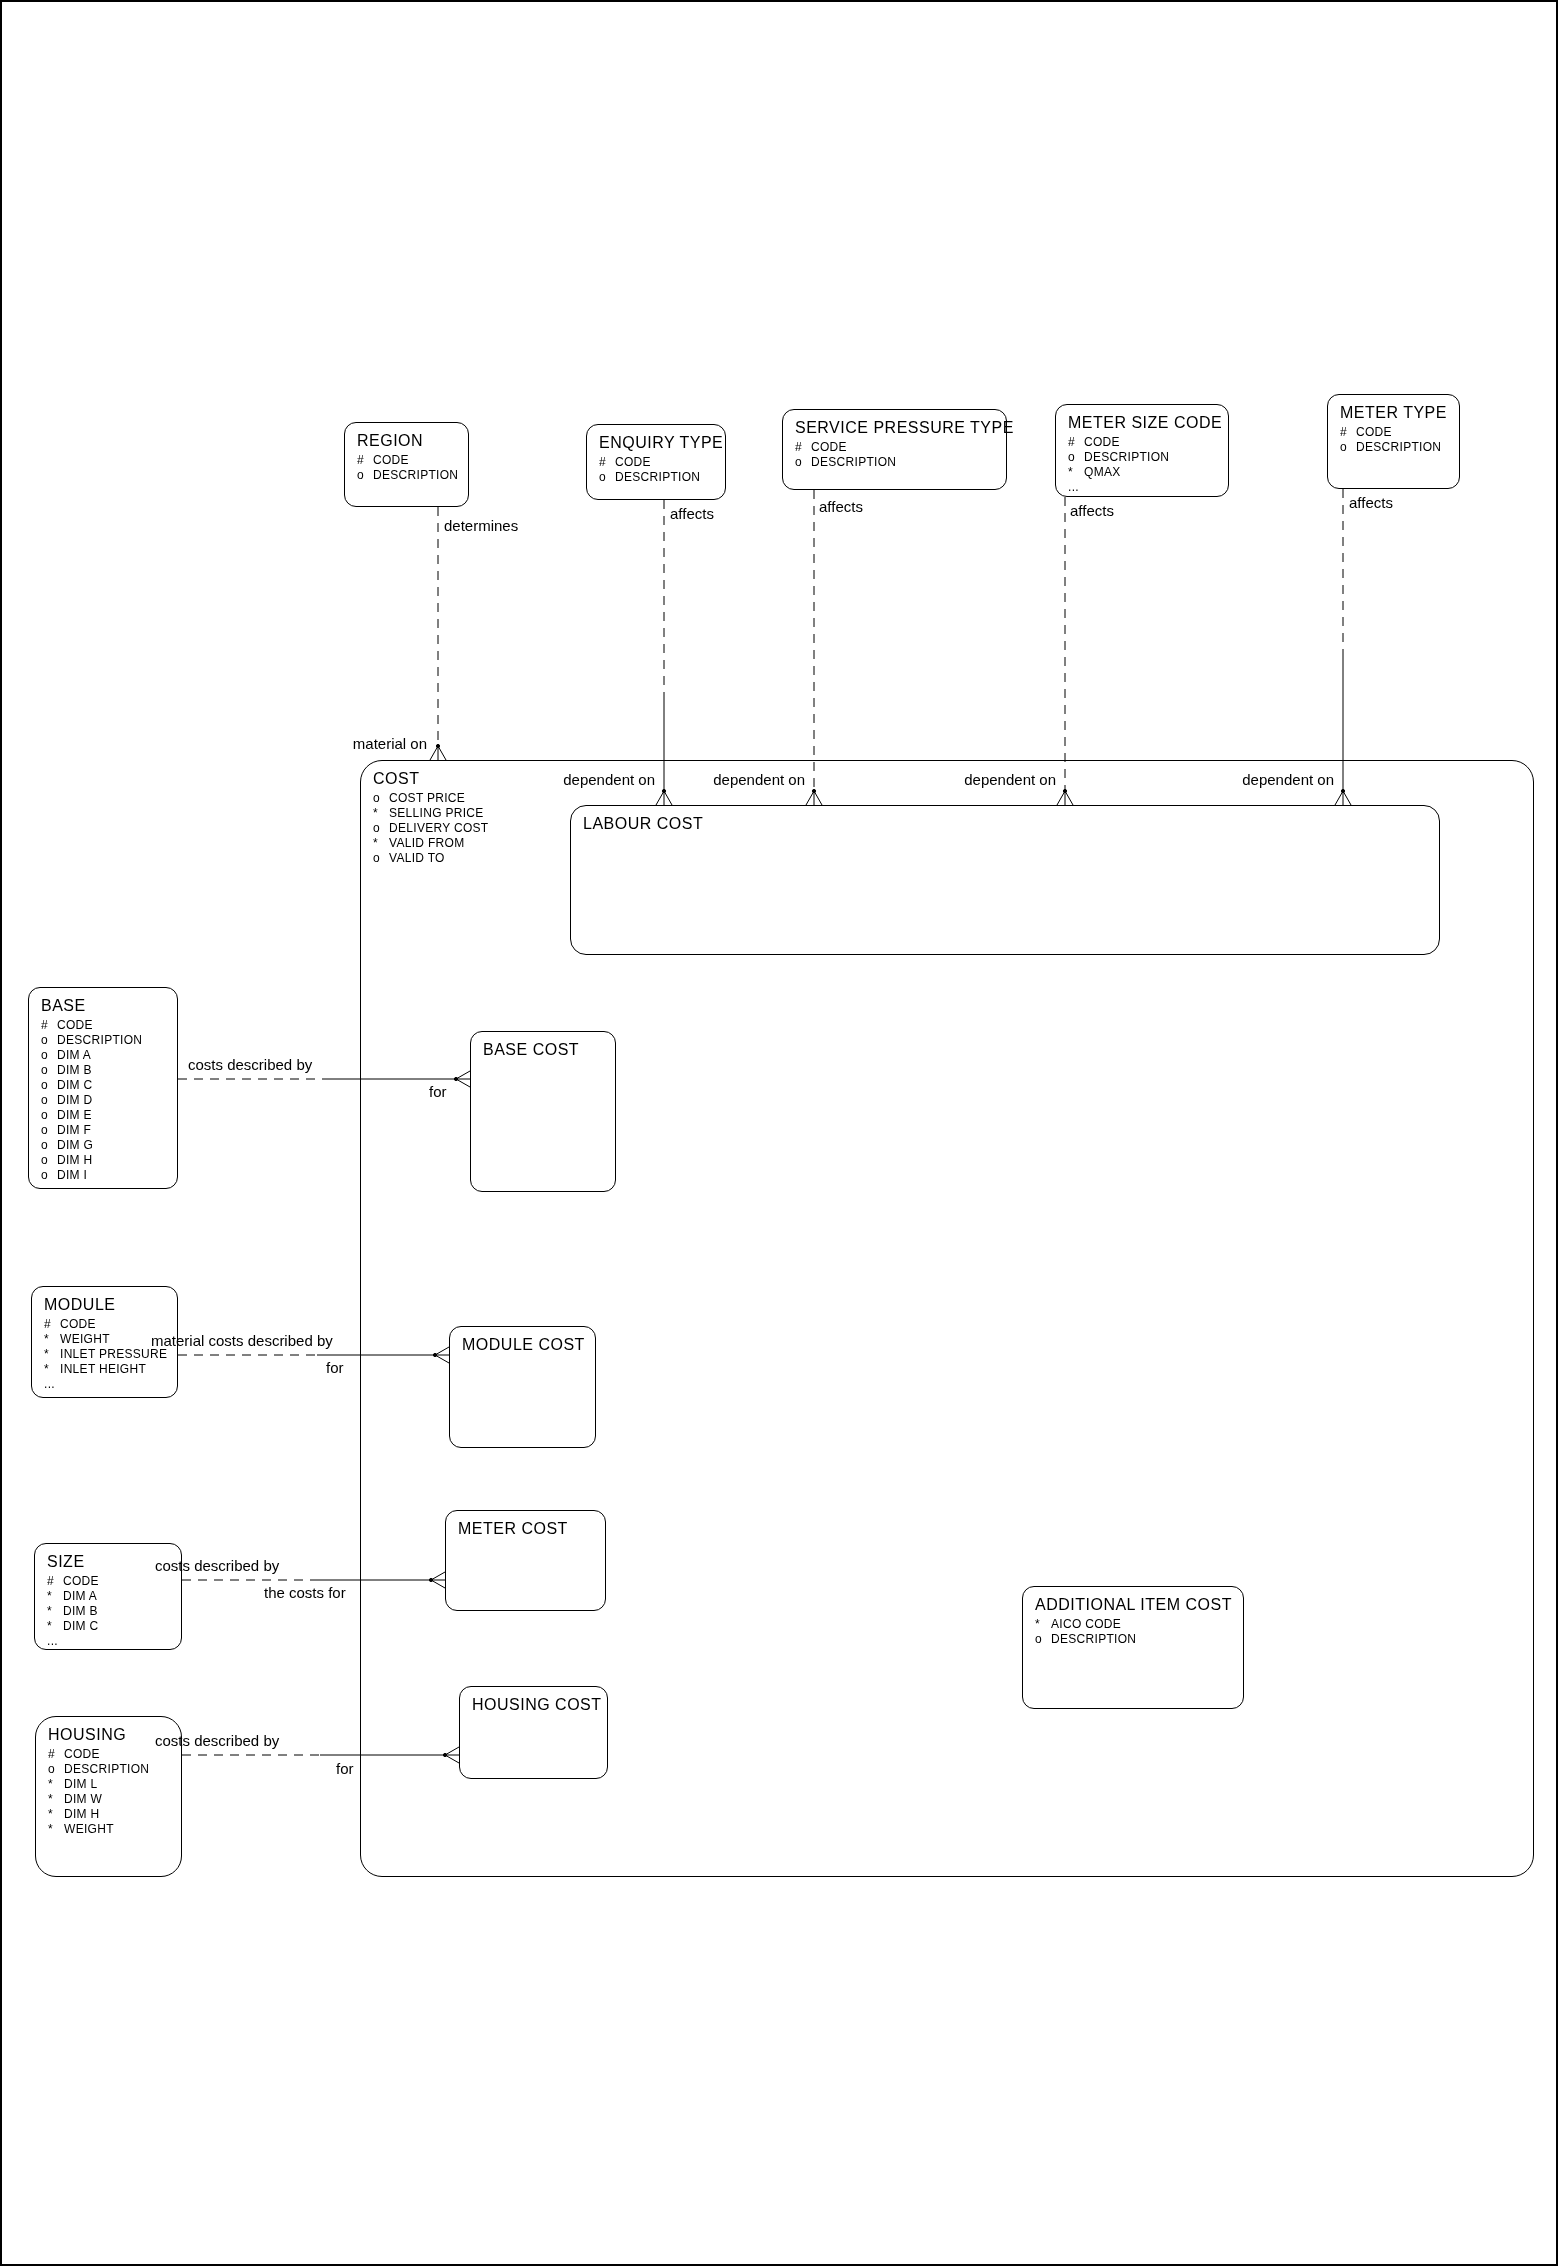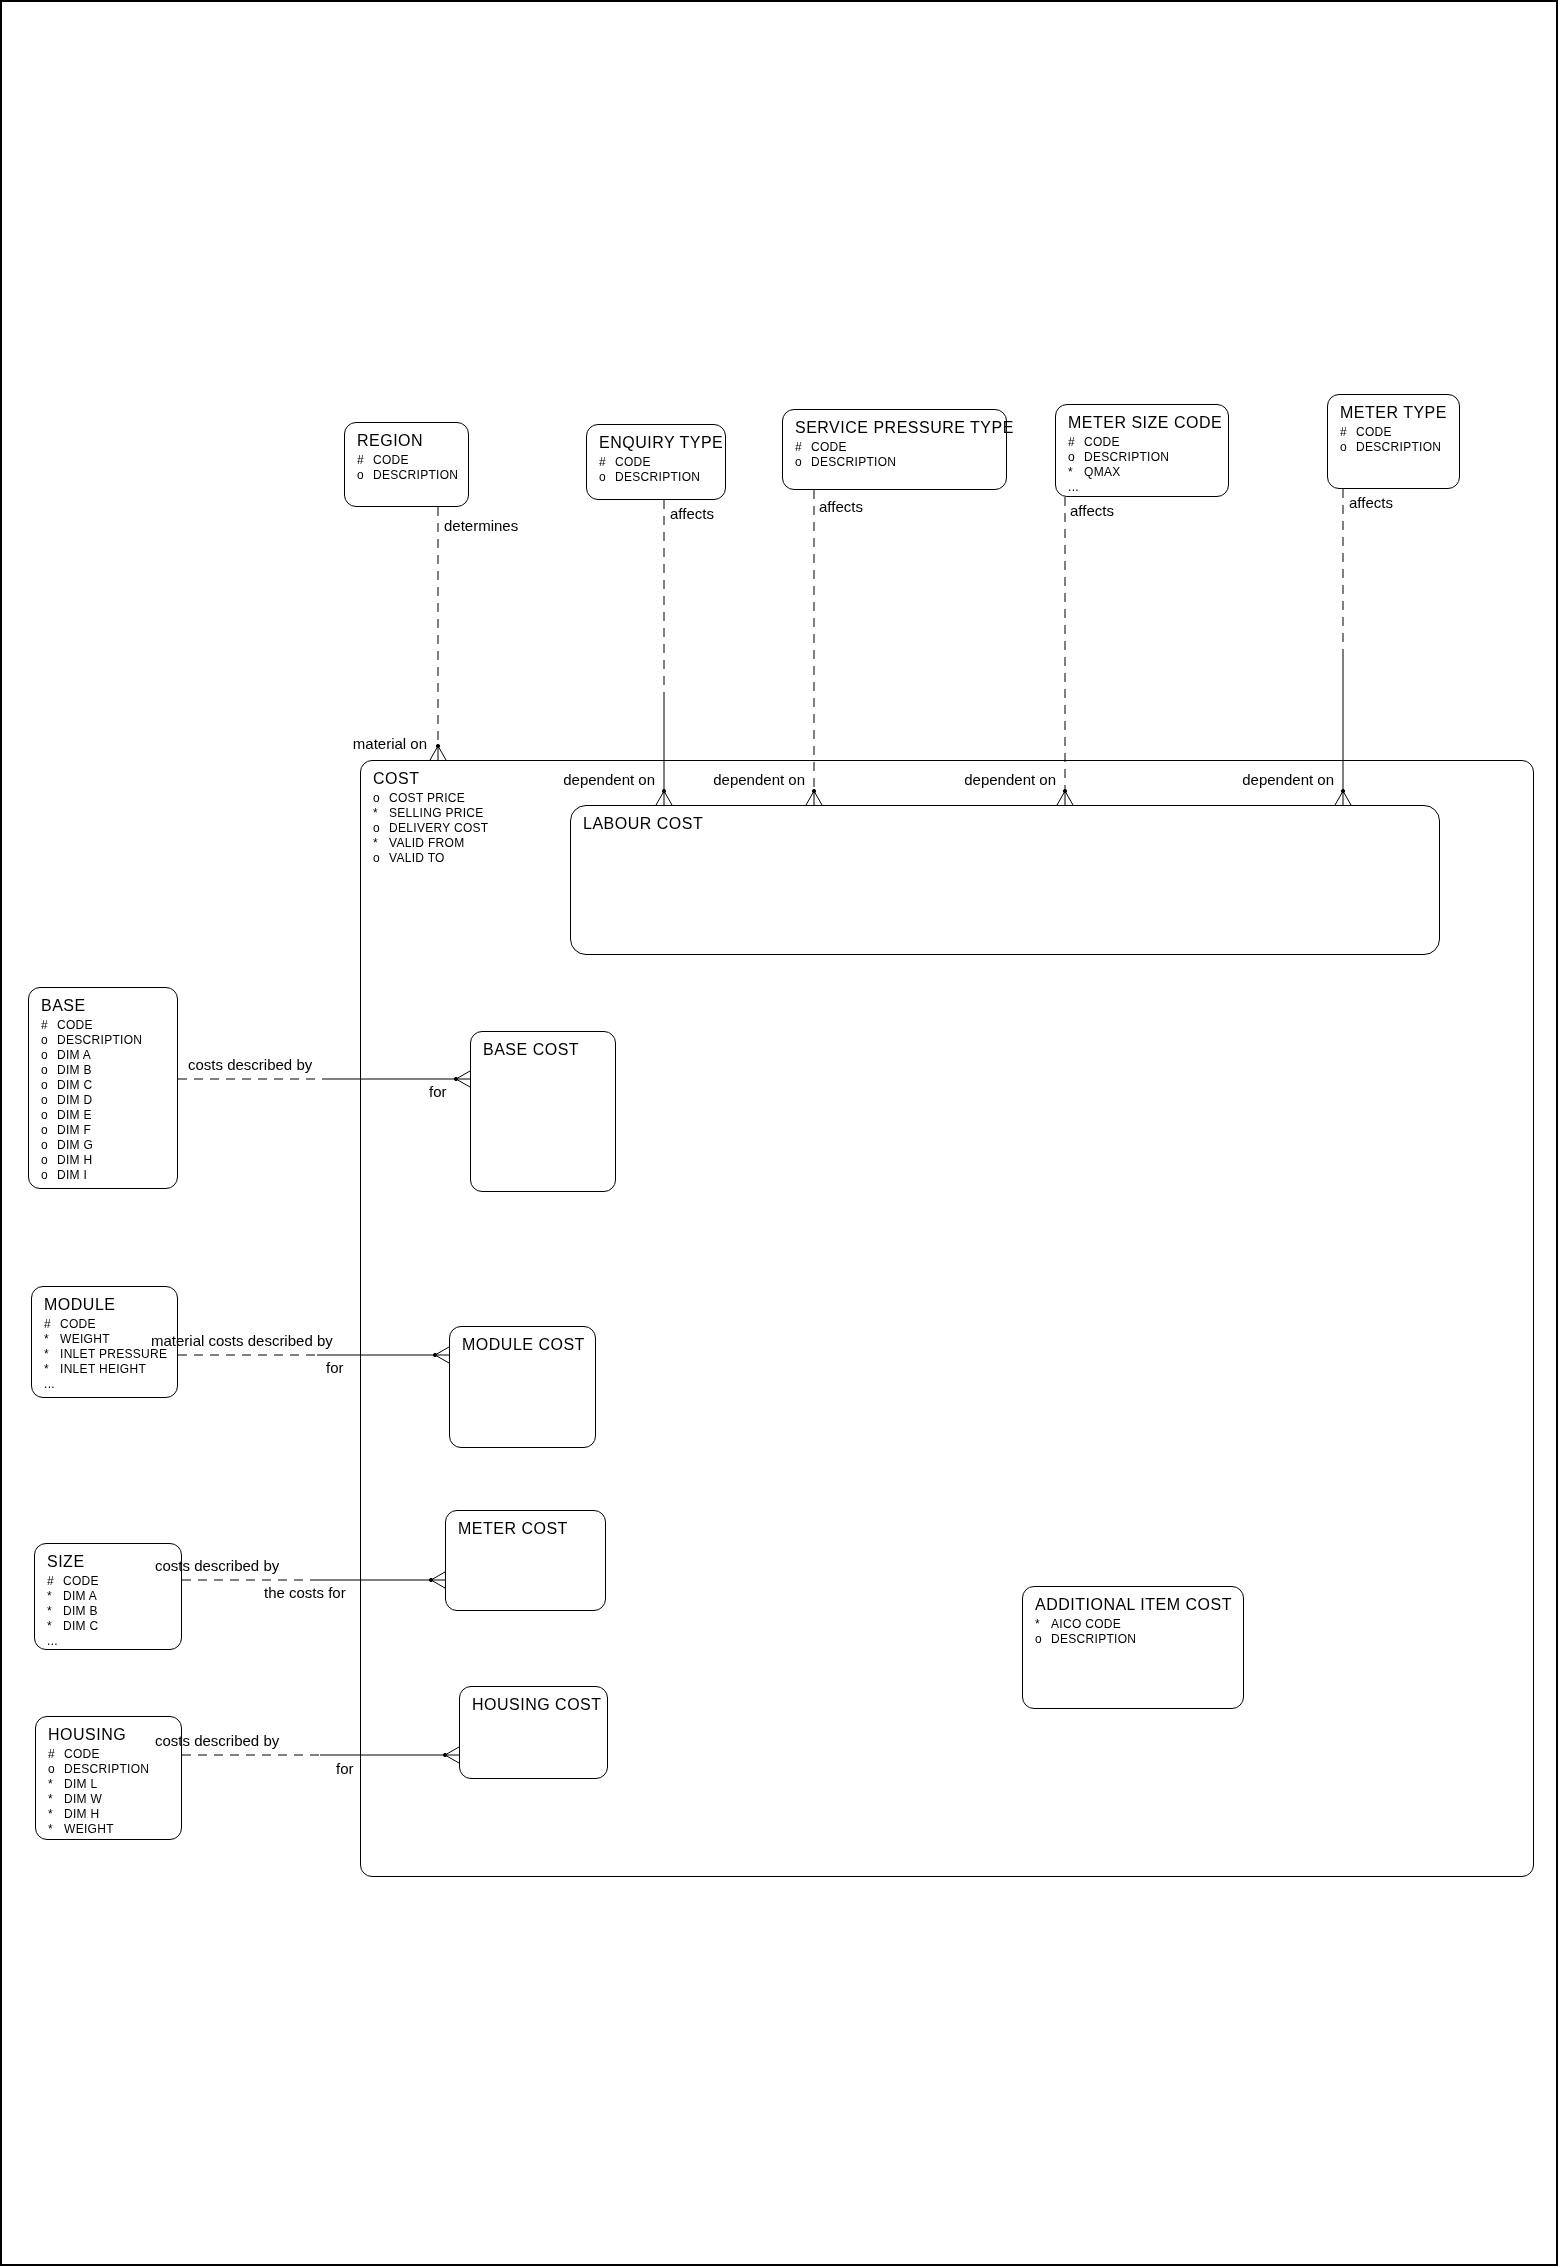--- a/index.html
+++ b/index.html
@@ -15,21 +15,21 @@
   }
   .ebox{
     position:absolute;
     box-sizing:border-box;
     border:1px solid #000;
     border-radius:12px;
     background:#fff;
     padding:8px 10px 6px 12px;
     z-index:3;
   }
-  .ebox.container{border-radius:12px;z-index:1;}
+  .ebox.container{border-radius:22px;z-index:1;}
   .ebox.softbox{z-index:2;}
   .etitle{
     font-size:16px;
     line-height:20px;
     letter-spacing:0.5px;
     white-space:nowrap;
   }
   .attrs{margin-top:2px;}
   .attr{
     font-size:12px;
@@ -205,21 +205,21 @@
     <div class="etitle">SIZE</div>
     <div class="attrs">
         <div class="attr"><span class="pfx">#</span><span class="aname">CODE</span></div>
         <div class="attr"><span class="pfx">*</span><span class="aname">DIM A</span></div>
         <div class="attr"><span class="pfx">*</span><span class="aname">DIM B</span></div>
         <div class="attr"><span class="pfx">*</span><span class="aname">DIM C</span></div>
         <div class="attr"><span class="pfx">...</span><span class="aname"></span></div>
       </div>
   </div>
 
-  <div class="ebox" style="left:33px;top:1714px;width:147px;height:124px;">
+  <div class="ebox" style="left:33px;top:1714px;width:147px;height:161px;border-radius:21px;">
     <div class="etitle">HOUSING</div>
     <div class="attrs">
         <div class="attr"><span class="pfx">#</span><span class="aname">CODE</span></div>
         <div class="attr"><span class="pfx">o</span><span class="aname">DESCRIPTION</span></div>
         <div class="attr"><span class="pfx">*</span><span class="aname">DIM L</span></div>
         <div class="attr"><span class="pfx">*</span><span class="aname">DIM W</span></div>
         <div class="attr"><span class="pfx">*</span><span class="aname">DIM H</span></div>
         <div class="attr"><span class="pfx">*</span><span class="aname">WEIGHT</span></div>
       </div>
   </div>

